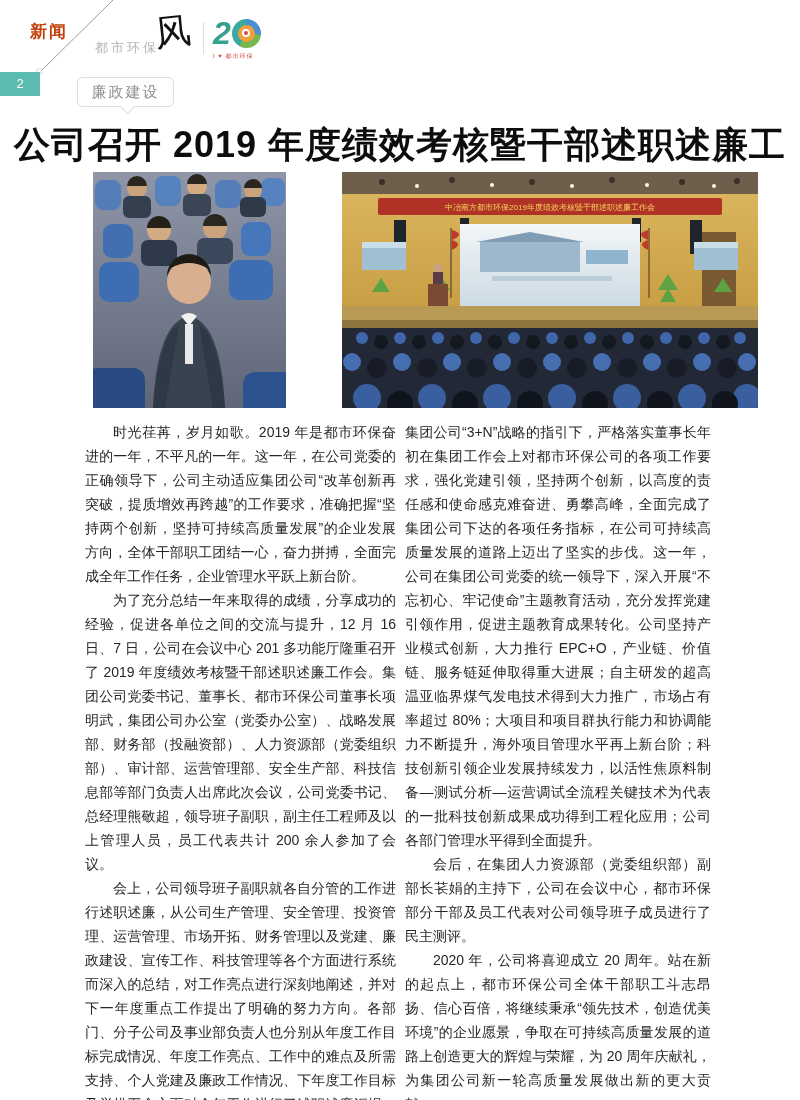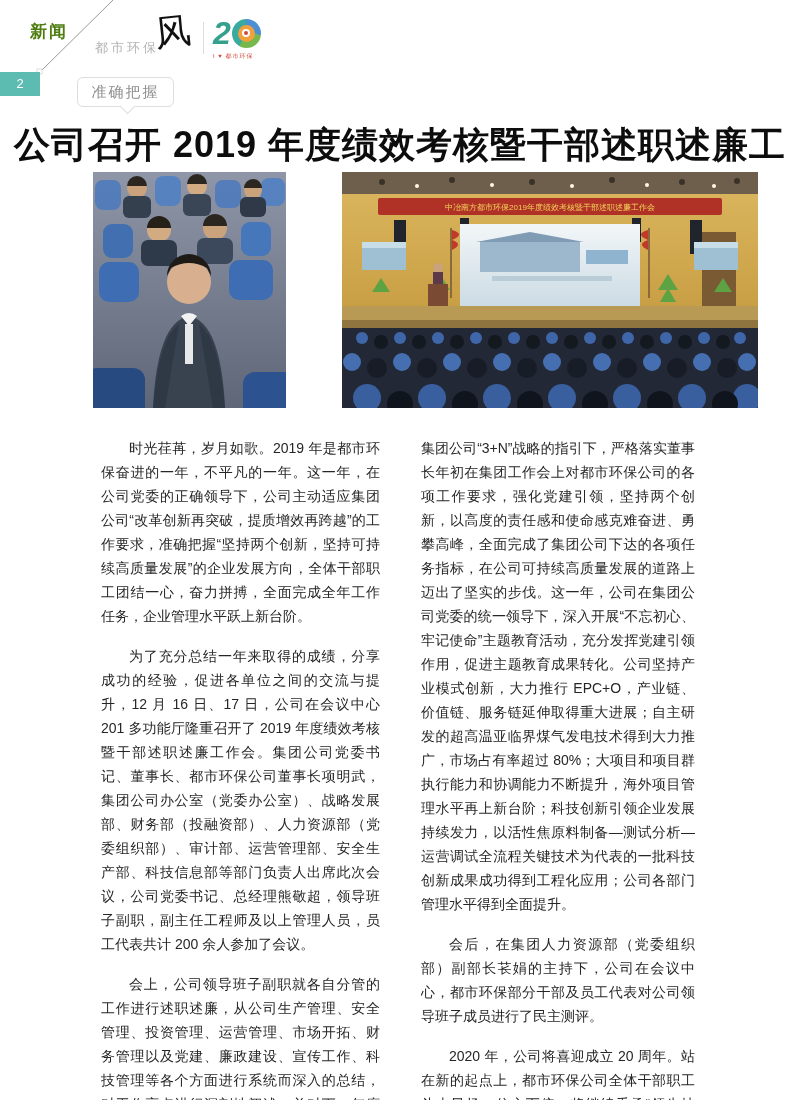--- a/index.html
+++ b/index.html
@@ -1,20 +1,20 @@
 <!DOCTYPE html>
 <html><head>
 <meta charset="utf-8">
 <style>
   html,body{margin:0;padding:0;background:#fff;}
   .page{position:relative;width:800px;height:1100px;background:#ffffff;overflow:hidden;
         font-family:"Liberation Sans","DejaVu Sans",sans-serif;}
 
   
-  .section-label{position:absolute;left:30px;top:20px;font-size:17px;font-weight:bold;color:#4d7c0f;letter-spacing:2px;}
+  .section-label{position:absolute;left:30px;top:20px;font-size:17px;font-weight:bold;color:#c2410c;letter-spacing:2px;}
   .diag{position:absolute;left:0;top:0;width:130px;height:80px;}
   .masthead{position:absolute;left:95px;top:39px;font-size:13px;color:#b4b4b4;letter-spacing:3px;}
   .calligraphy{position:absolute;left:155px;top:8px;font-size:36px;color:#111;transform:rotate(-6deg);font-family:"Liberation Serif","DejaVu Serif",serif;}
   .logo-divider{position:absolute;left:203px;top:22px;width:1px;height:32px;background:#ddd;}
   .logo20{position:absolute;left:213px;top:16px;width:60px;text-align:left;}
   .logo20-row{display:flex;align-items:center;height:34px;}
   .logo20-digit{font-size:32px;font-weight:bold;color:#35a08c;font-style:italic;line-height:30px;}
   .logo20-ring{position:relative;width:29px;height:29px;border-radius:50%;margin-left:1px;
       background:conic-gradient(#4a8fd4 0deg 95deg,#76b84e 95deg 210deg,#3aa99f 210deg 360deg);}
   .logo20-core{position:absolute;left:6px;top:6px;width:17px;height:17px;border-radius:50%;background:#f0a03c;}
@@ -35,21 +35,21 @@
   
   .photo{position:absolute;top:172px;height:236px;overflow:hidden;}
   .photo-left{left:93px;width:193px;}
   .photo-right{left:294px;width:416px;padding-left:48px;}
 
   
   .col{position:absolute;top:420px;width:311px;font-size:14px;line-height:24px;color:#262626;
       text-align:justify;text-justify:inter-character;}
   .col-left{left:85px;}
   .col-right{left:405px;width:306px;}
-  .col p{margin:16px;}
+  .col p{margin:0;}
   .col p.indent{text-indent:2em;}
 </style>
 </head>
 <body>
 
 <div class="page">
 
   <div class="section-label">新闻</div>
 
   <svg class="diag" viewBox="0 0 130 80">
@@ -67,21 +67,21 @@
       <span class="logo20-ring">
           <span class="logo20-core"></span>
         </span>
     </div>
     <div class="logo20-tagline">I ♥ 都市环保</div>
   </div>
 
   <div class="page-tab">2</div>
 
   <div class="category-bubble">
-    <span>准确把握</span>
+    <span>廉政建设</span>
     <span class="bubble-tail"></span>
   </div>
 
   <div class="headline">公司召开 2019 年度绩效考核暨干部述职述廉工作会</div>
 
   <div class="photo photo-left">
     <svg width="193" height="236" viewBox="0 0 193 236">
       <defs>
         <linearGradient id="bgL" x1="0" y1="0" x2="0" y2="1">
           <stop offset="0" stop-color="#8e96a8"></stop>
@@ -260,21 +260,21 @@
           <circle cx="188" cy="232" r="13"></circle>
         <circle cx="253" cy="232" r="13"></circle>
           <circle cx="318" cy="232" r="13"></circle>
           <circle cx="383" cy="232" r="13"></circle>
       </g>
     </svg>
   </div>
 
   <div class="col col-left">
     <p class="indent">时光荏苒，岁月如歌。2019 年是都市环保奋进的一年，不平凡的一年。这一年，在公司党委的正确领导下，公司主动适应集团公司“改革创新再突破，提质增效再跨越”的工作要求，准确把握“坚持两个创新，坚持可持续高质量发展”的企业发展方向，全体干部职工团结一心，奋力拼搏，全面完成全年工作任务，企业管理水平跃上新台阶。</p>
-    <p class="indent">为了充分总结一年来取得的成绩，分享成功的经验，促进各单位之间的交流与提升，12 月 16 日、17 日，公司在会议中心 201 多功能厅隆重召开了 2019 年度绩效考核暨干部述职述廉工作会。集团公司党委书记、董事长、都市环保公司董事长项明武，集团公司办公室（党委办公室）、战略发展部、财务部（投融资部）、人力资源部（党委组织部）、审计部、运营管理部、安全生产部、科技信息部等部门负责人出席此次会议，公司党委书记、总经理熊敬超，领导班子副职，副主任工程师及以上管理人员，员工代表共计 200 余人参加了会议。</p>
+    <p class="indent">为了充分总结一年来取得的成绩，分享成功的经验，促进各单位之间的交流与提升，12 月 16 日、7 日，公司在会议中心 201 多功能厅隆重召开了 2019 年度绩效考核暨干部述职述廉工作会。集团公司党委书记、董事长、都市环保公司董事长项明武，集团公司办公室（党委办公室）、战略发展部、财务部（投融资部）、人力资源部（党委组织部）、审计部、运营管理部、安全生产部、科技信息部等部门负责人出席此次会议，公司党委书记、总经理熊敬超，领导班子副职，副主任工程师及以上管理人员，员工代表共计 200 余人参加了会议。</p>
     <p class="indent">会上，公司领导班子副职就各自分管的工作进行述职述廉，从公司生产管理、安全管理、投资管理、运营管理、市场开拓、财务管理以及党建、廉政建设、宣传工作、科技管理等各个方面进行系统而深入的总结，对工作亮点进行深刻地阐述，并对下一年度重点工作提出了明确的努力方向。各部门、分子公司及事业部负责人也分别从年度工作目标完成情况、年度工作亮点、工作中的难点及所需支持、个人党建及廉政工作情况、下年度工作目标及举措五个方面对全年工作进行了述职述廉汇报。回顾 2019 年，公司在</p>
   </div>
 
   <div class="col col-right">
     <p>集团公司“3+N”战略的指引下，严格落实董事长年初在集团工作会上对都市环保公司的各项工作要求，强化党建引领，坚持两个创新，以高度的责任感和使命感克难奋进、勇攀高峰，全面完成了集团公司下达的各项任务指标，在公司可持续高质量发展的道路上迈出了坚实的步伐。这一年，公司在集团公司党委的统一领导下，深入开展“不忘初心、牢记使命”主题教育活动，充分发挥党建引领作用，促进主题教育成果转化。公司坚持产业模式创新，大力推行 EPC+O，产业链、价值链、服务链延伸取得重大进展；自主研发的超高温亚临界煤气发电技术得到大力推广，市场占有率超过 80%；大项目和项目群执行能力和协调能力不断提升，海外项目管理水平再上新台阶；科技创新引领企业发展持续发力，以活性焦原料制备—测试分析—运营调试全流程关键技术为代表的一批科技创新成果成功得到工程化应用；公司各部门管理水平得到全面提升。</p>
     <p class="indent">会后，在集团人力资源部（党委组织部）副部长苌娟的主持下，公司在会议中心，都市环保部分干部及员工代表对公司领导班子成员进行了民主测评。</p>
     <p class="indent">2020 年，公司将喜迎成立 20 周年。站在新的起点上，都市环保公司全体干部职工斗志昂扬、信心百倍，将继续秉承“领先技术，创造优美环境”的企业愿景，争取在可持续高质量发展的道路上创造更大的辉煌与荣耀，为 20 周年庆献礼，为集团公司新一轮高质量发展做出新的更大贡献。</p>
 
   </div>
 

